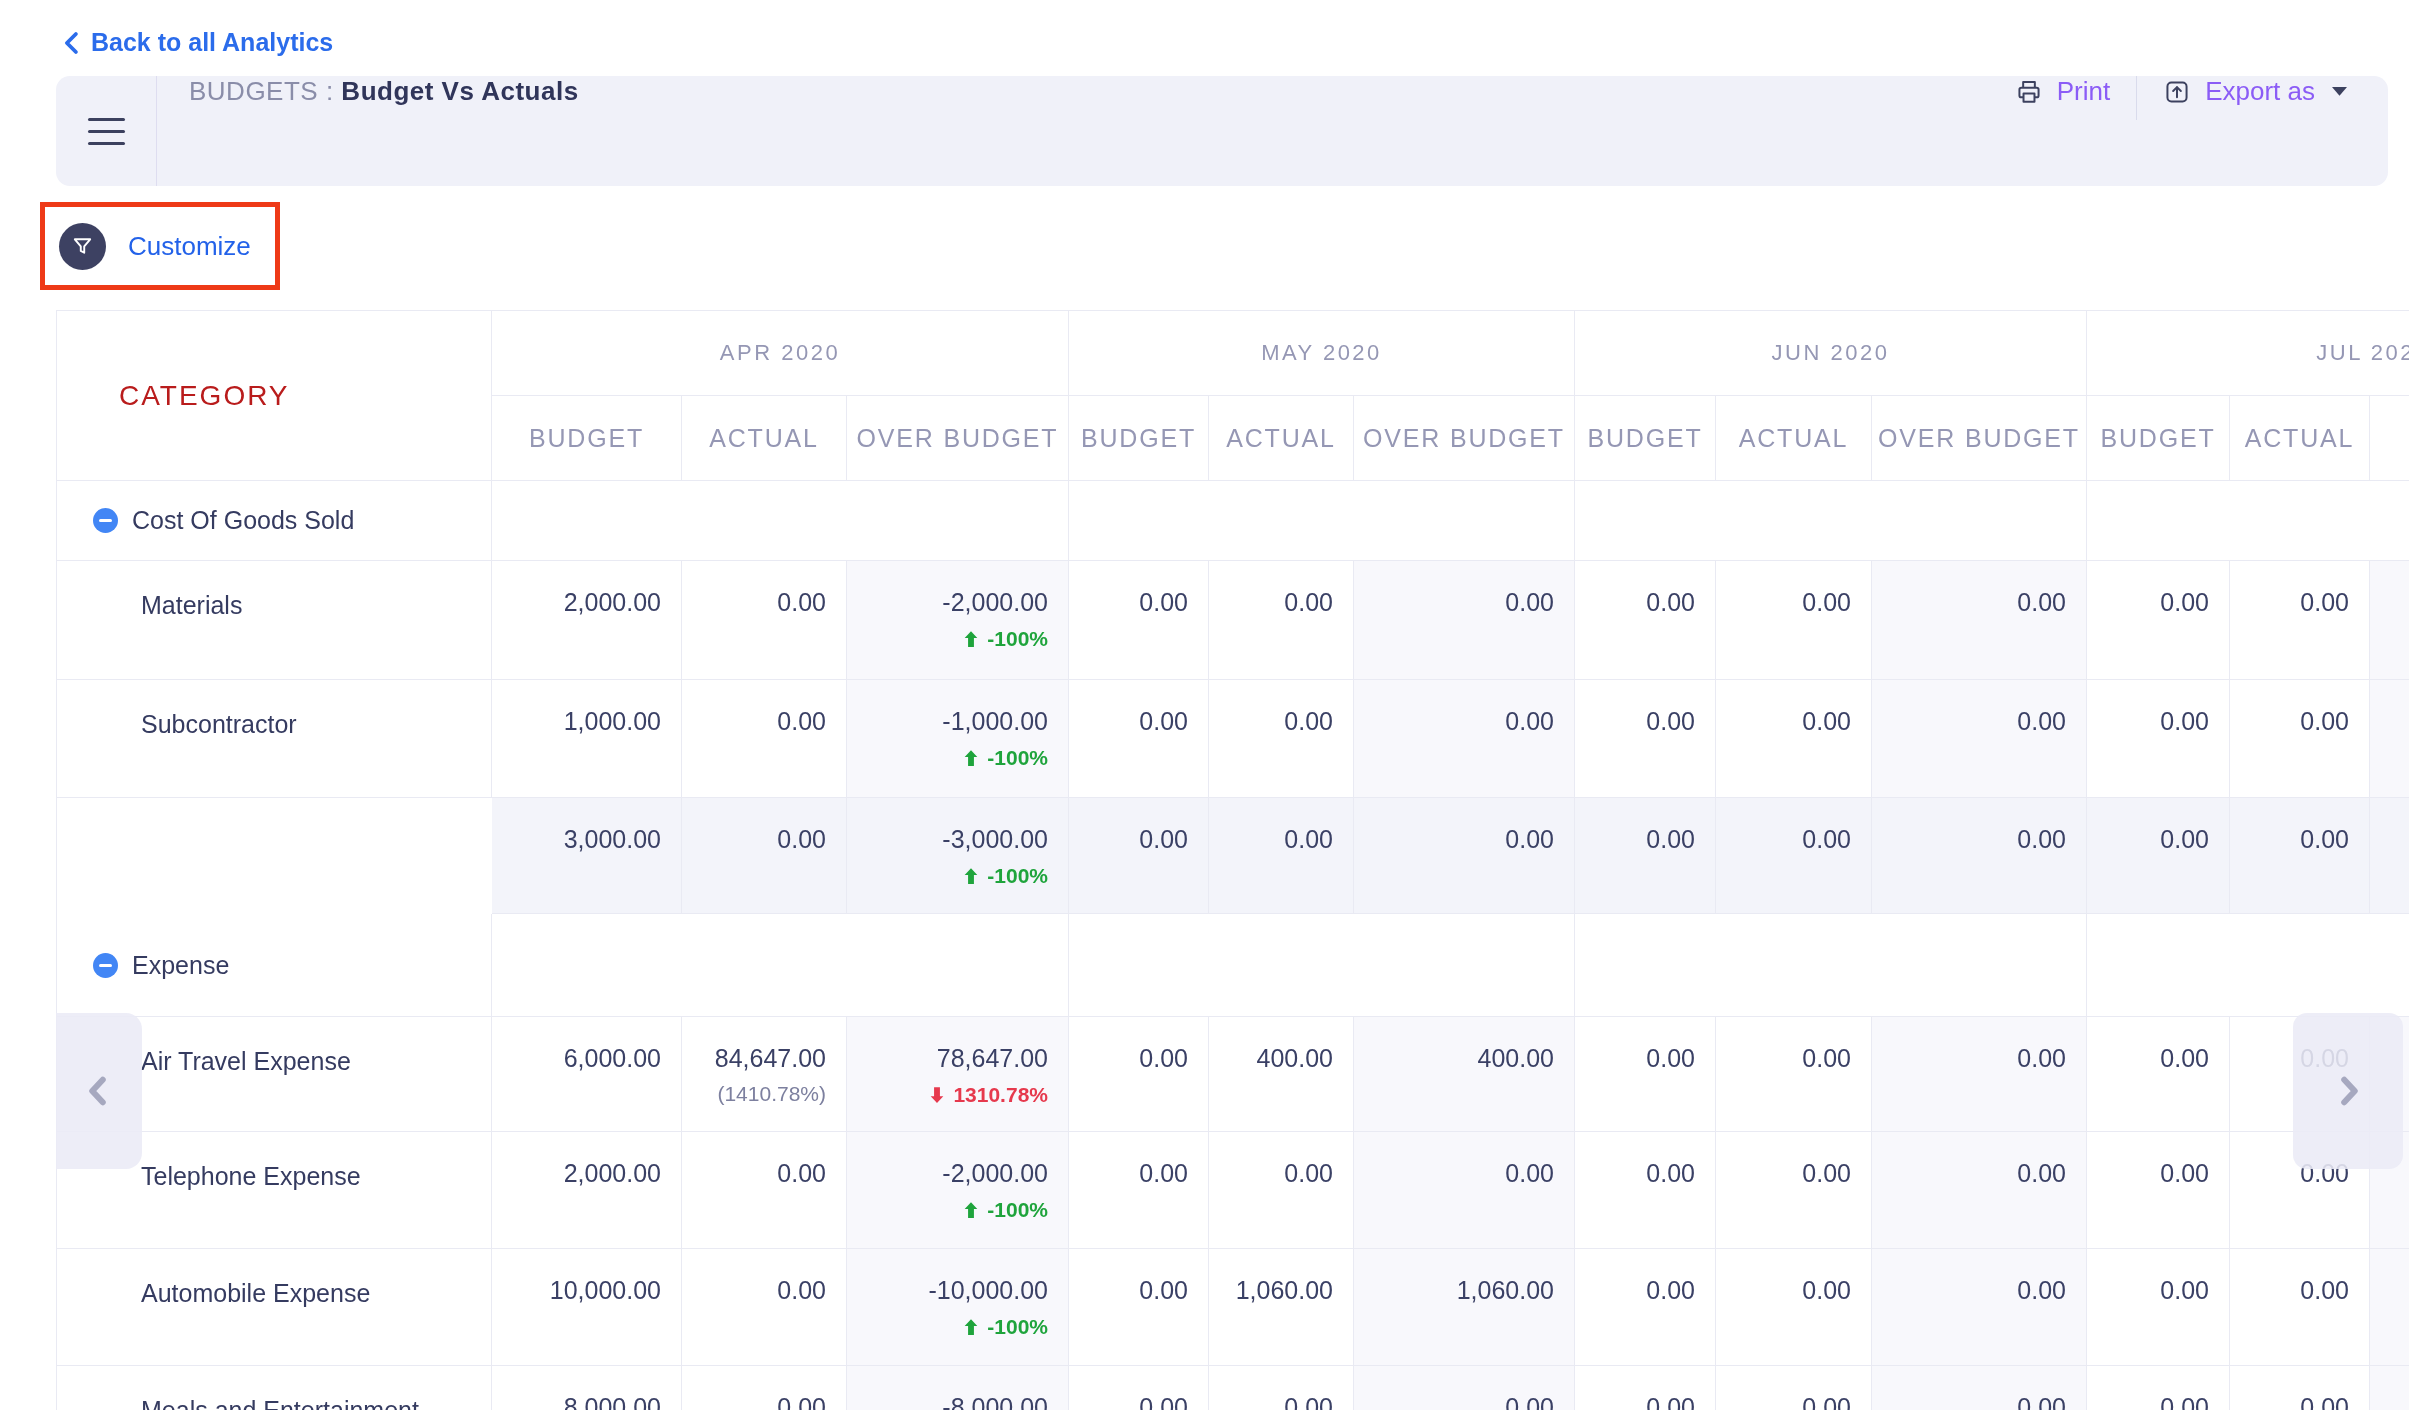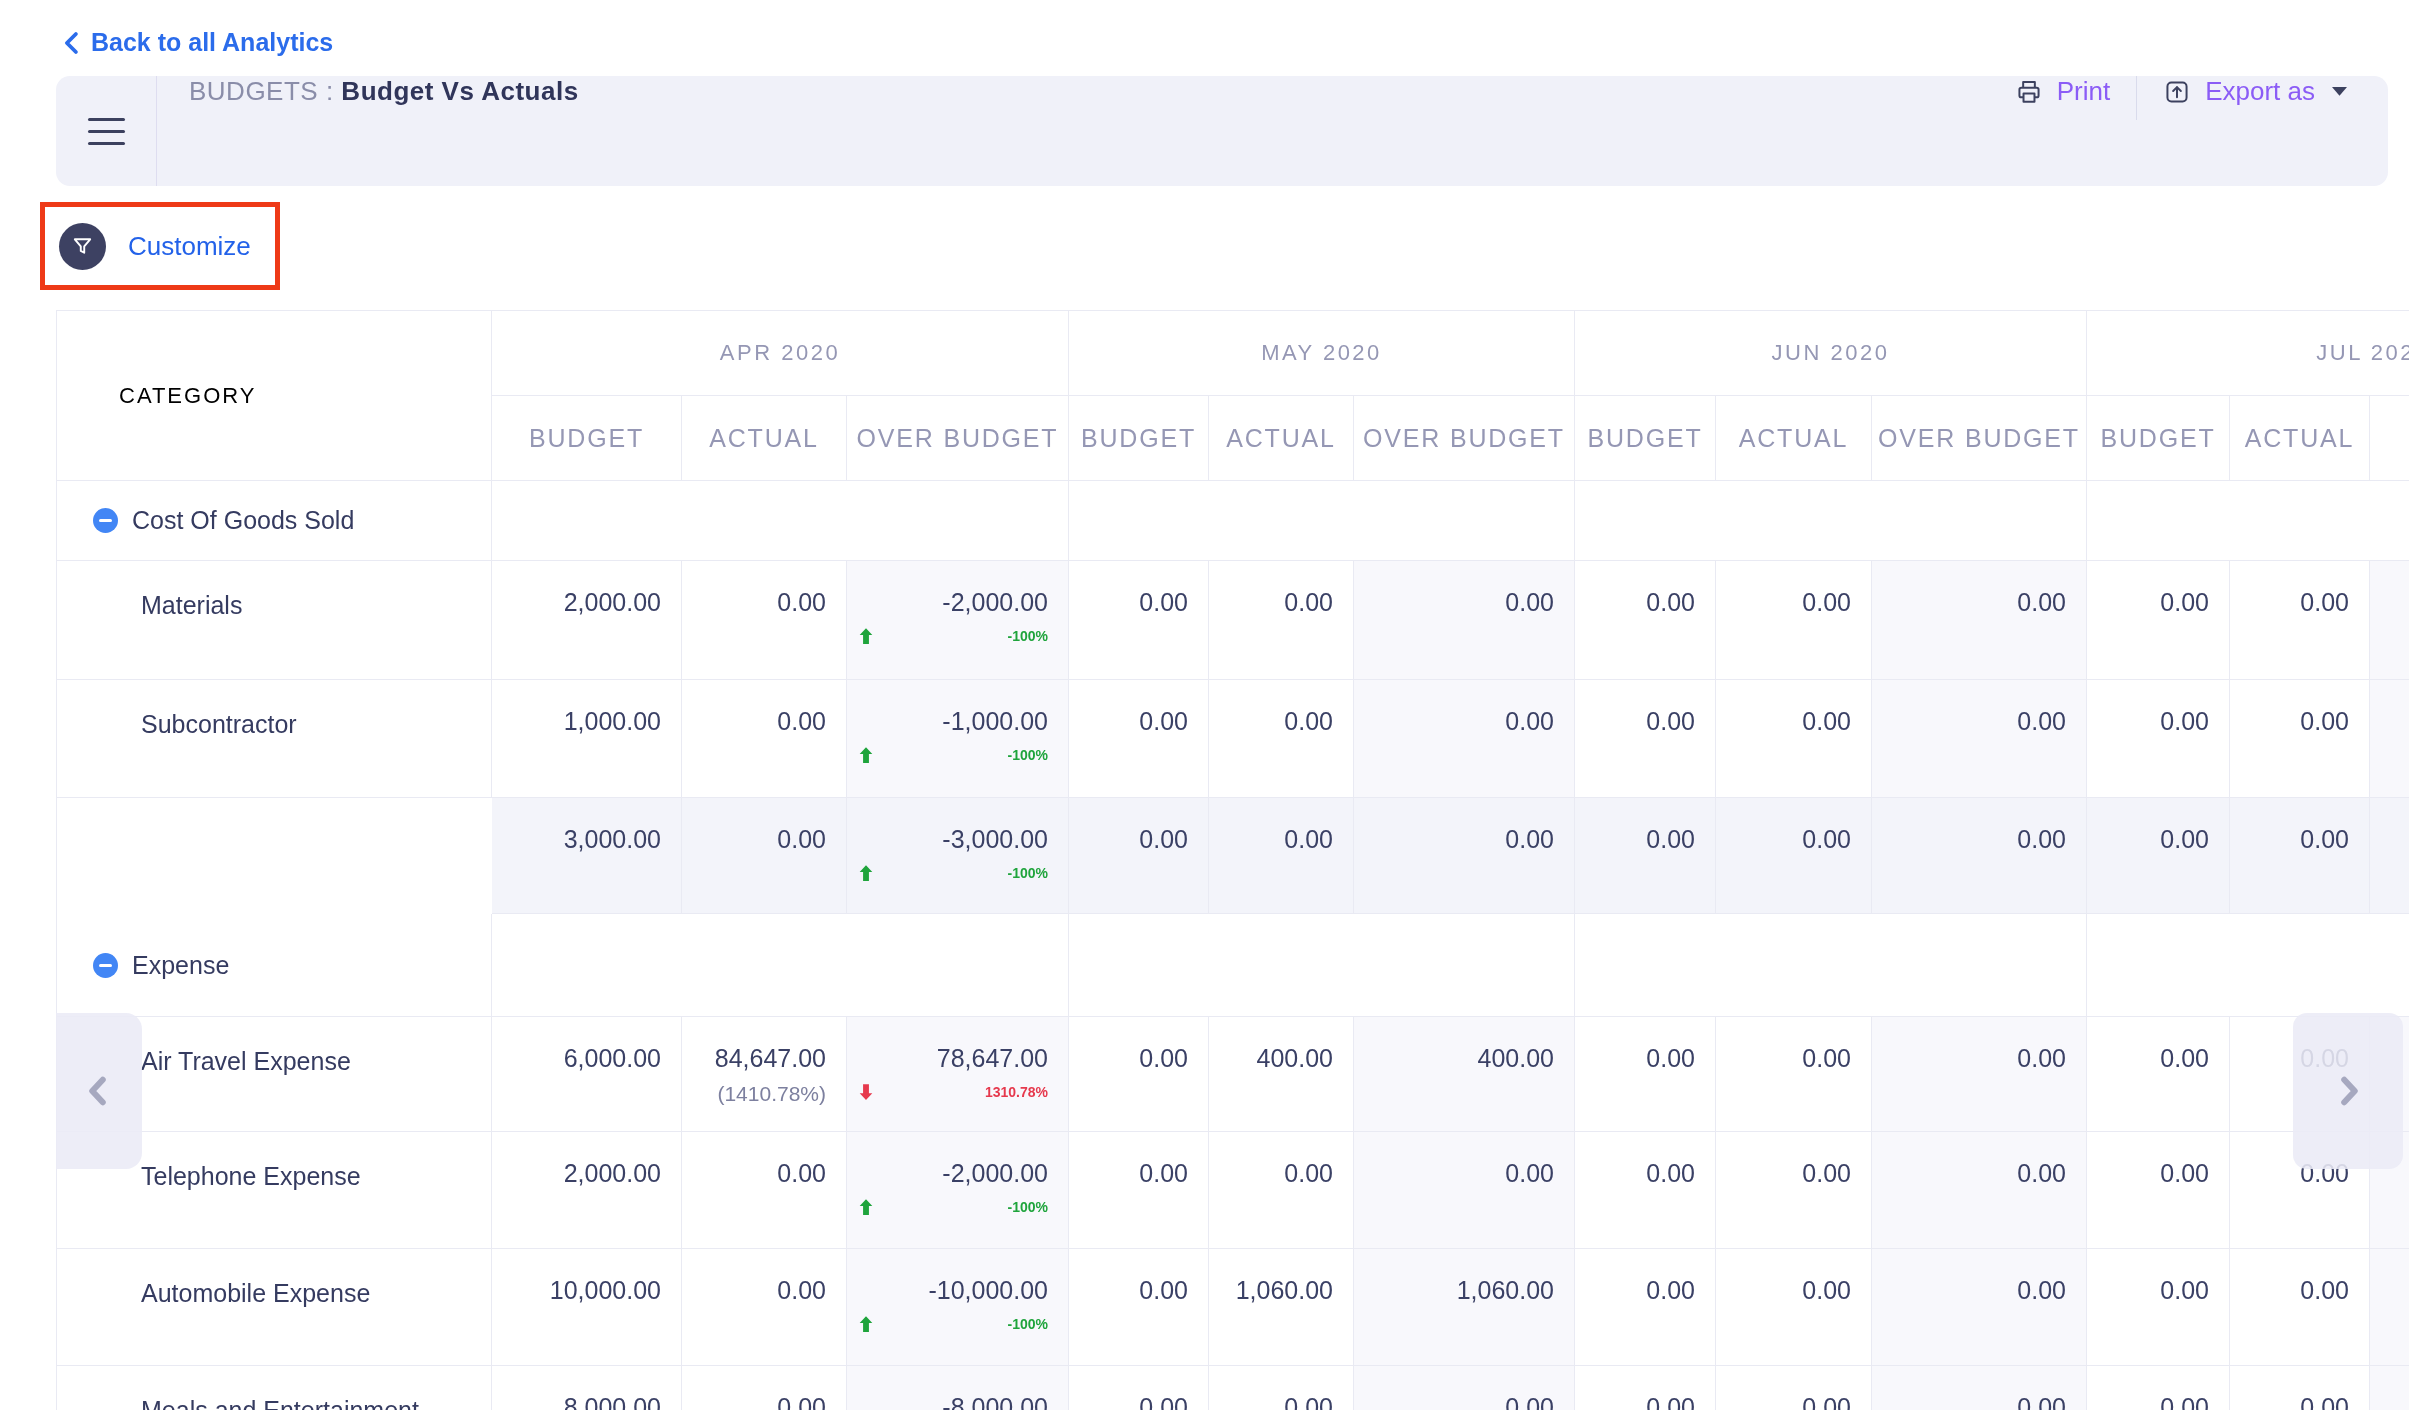--- a/index.html
+++ b/index.html
@@ -36,39 +36,39 @@
   .customize-label { color:#2362e9; font-size:26px; font-weight:500; cursor:pointer; }
 
   
   .table-viewport { position:absolute; left:56px; top:310px; width:2353px; height:1100px; overflow:hidden; }
   .grid { display:grid; width:2603px;
           grid-template-columns:435px 190px 165px 222px 140px 145px 221px 141px 156px 215px 143px 140px 290px;
           grid-template-rows:85px 85px 80px 119px 118px 116px 103px 115px 117px 117px 130px;
           border-top:1px solid #e9eaf3; border-left:1px solid #e9eaf3; background:#fff; }
   .cell { border-right:1px solid #e9eaf3; border-bottom:1px solid #e9eaf3; background:#fff; }
   .cat-head { display:flex; align-items:center; padding-left:62px;
-              color:#000000; font-size:22px; letter-spacing:2px; font-weight:500; }
+              color:#b91c1c; font-size:28px; letter-spacing:2px; font-weight:500; }
   .month-head { display:flex; align-items:center; justify-content:center;
                 color:#9597b4; font-size:22px; letter-spacing:2.5px; font-weight:500; }
   .sub-head { display:flex; align-items:center; justify-content:center;
               color:#9597b4; font-size:25px; letter-spacing:1.8px; font-weight:500; }
   .cat-cell { display:flex; align-items:flex-start; padding-top:30px;
               color:#353b60; font-size:25px; }
   .cat-cell.section { align-items:center; padding-top:0; padding-left:36px; gap:14px; }
   .cat-cell.item { padding-left:84px; }
   .cat-cell.total { padding-left:62px; font-weight:700; color:#333961; }
   .minus-circle { width:25px; height:25px; border-radius:50%; background:#4286f5; position:relative;
                   border:none; cursor:pointer; flex:0 0 auto; }
   .minus-circle::after { content:""; position:absolute; left:6px; right:6px; top:11px; height:3px;
                          background:#fff; border-radius:2px; }
   .val { padding:26px 20px 10px 10px; text-align:right; color:#3a4065; font-size:25px; }
   .val .num { line-height:30px; }
   .val .sub { margin-top:9px; color:#7d809f; font-size:21px; }
-  .val .delta { margin-top:10px; font-size:14px; font-weight:700; display:flex;
-                justify-content:space-between; align-items:center; gap:7px; }
+  .val .delta { margin-top:10px; font-size:21px; font-weight:700; display:flex;
+                justify-content:flex-end; align-items:center; gap:7px; }
   .val .delta.up span { color:#1fa43c; }
   .val .delta.down span { color:#e6394d; }
   .ob { background:#f8f8fc; }
   .total-bg { background:#f3f4fa; }
 
   
   .scroll-btn { position:absolute; display:flex; align-items:center; justify-content:center;
                 background:rgba(234,235,246,.88); border:none; cursor:pointer; }
   .scroll-left  { left:0; top:703px; width:86px; height:156px; border-radius:0 16px 16px 0; }
   .scroll-right { left:2237px; top:703px; width:110px; height:156px; border-radius:14px; }

